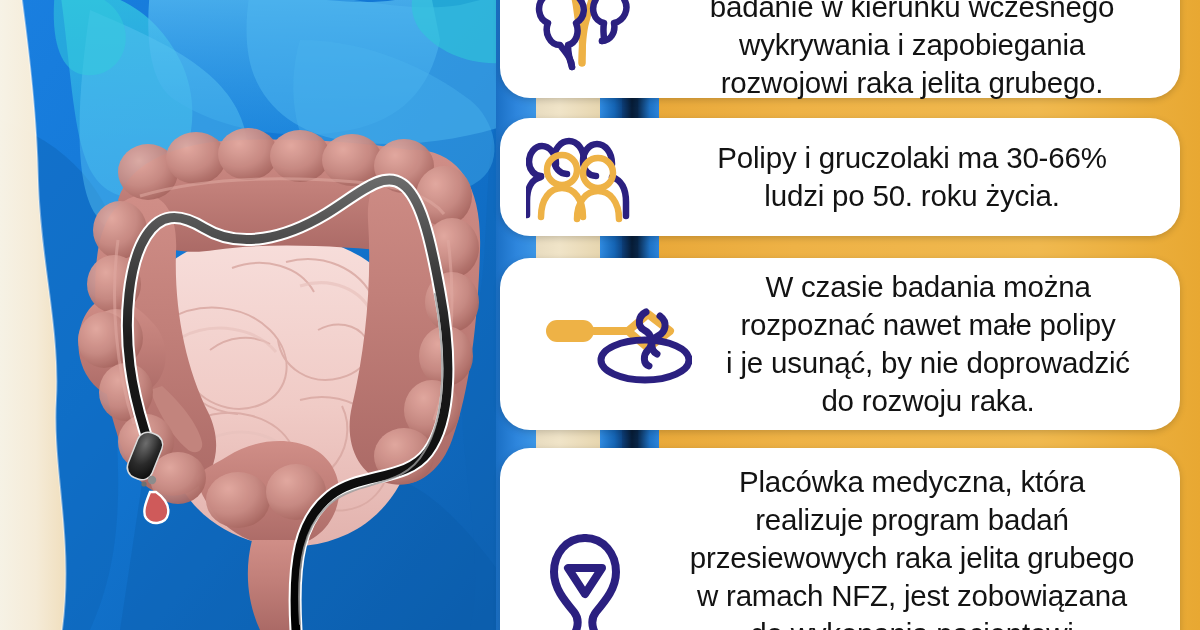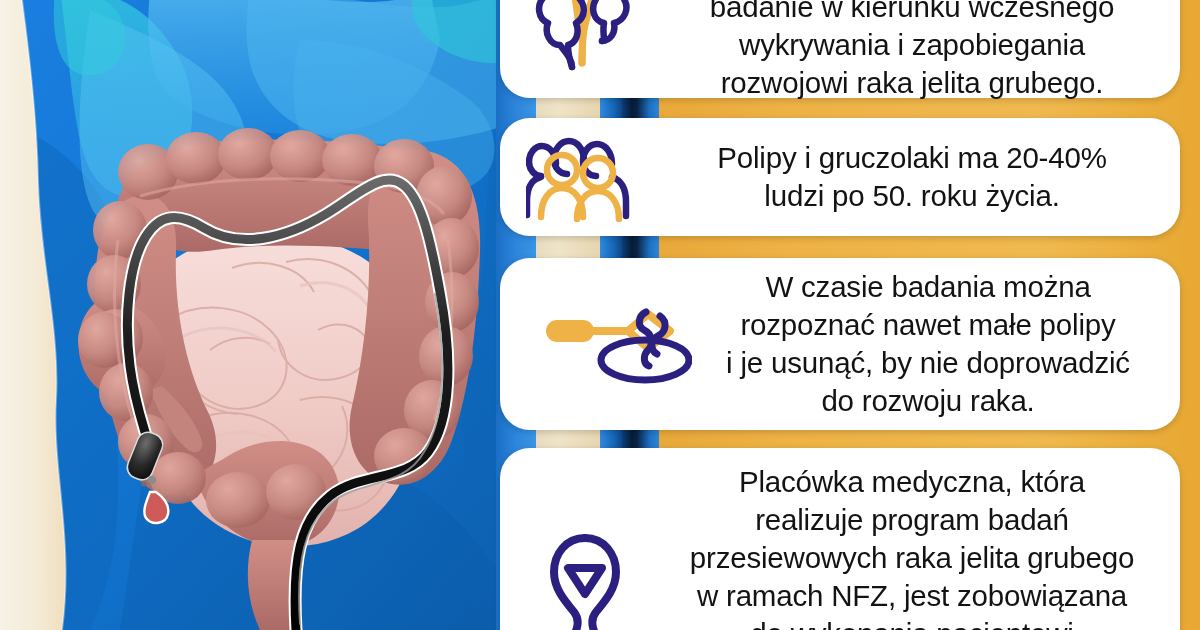--- a/index.html
+++ b/index.html
@@ -339,21 +339,21 @@
             <path d="M86,46 C95,49 100,58 100,71 L100,85"></path>
           </g>
           <g fill="none" stroke="#eeb246" stroke-width="6.5" stroke-linecap="round" stroke-linejoin="round">
             <circle cx="36" cy="39" r="15"></circle>
             <path d="M15,86 C15,68 24,57 36,57 C48,57 57,68 57,86"></path>
             <circle cx="72" cy="42" r="15"></circle>
             <path d="M51,88 C51,71 60,60 72,60 C84,60 93,71 93,88"></path>
           </g>
         </svg>
       </div>
-      <div class="card-text">Polipy i gruczolaki ma 20-40%
+      <div class="card-text">Polipy i gruczolaki ma 30-66%
 ludzi po 50. roku życia.</div>
     </div>
 
     <div class="card" id="card-3">
       <div class="card-icon">
         <svg width="150" height="100" viewBox="0 0 150 100" xmlns="http://www.w3.org/2000/svg">
           <g fill="none" stroke="#eeb246" stroke-width="8" stroke-linecap="round" stroke-linejoin="round">
             <rect x="4" y="26" width="48" height="22" rx="11" fill="#eeb246" stroke="none"></rect>
             <path d="M52,37 L86,37"></path>
             <path d="M86,37 L106,20 L128,37 L106,54 Z"></path>

